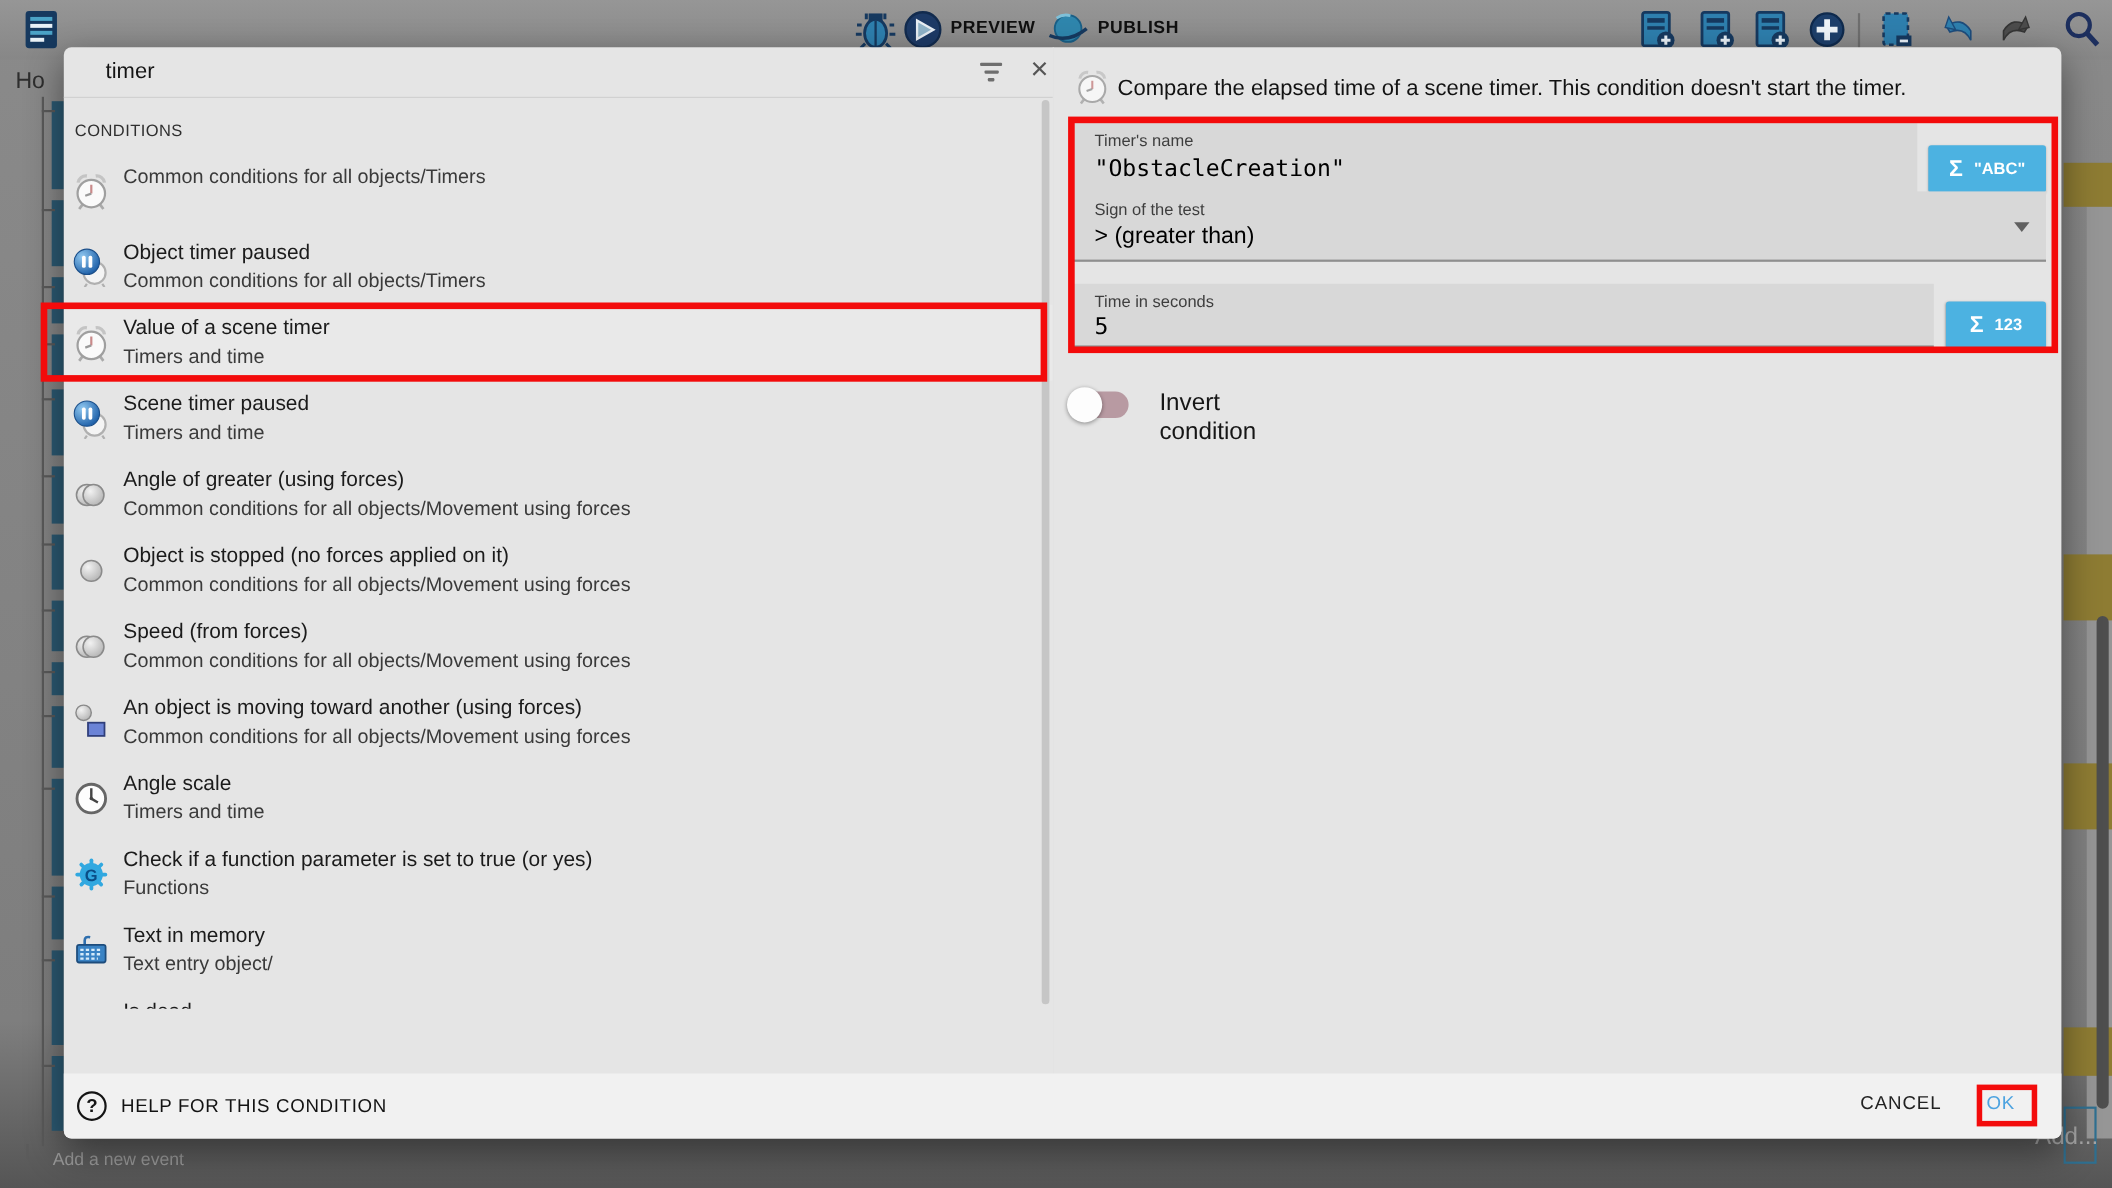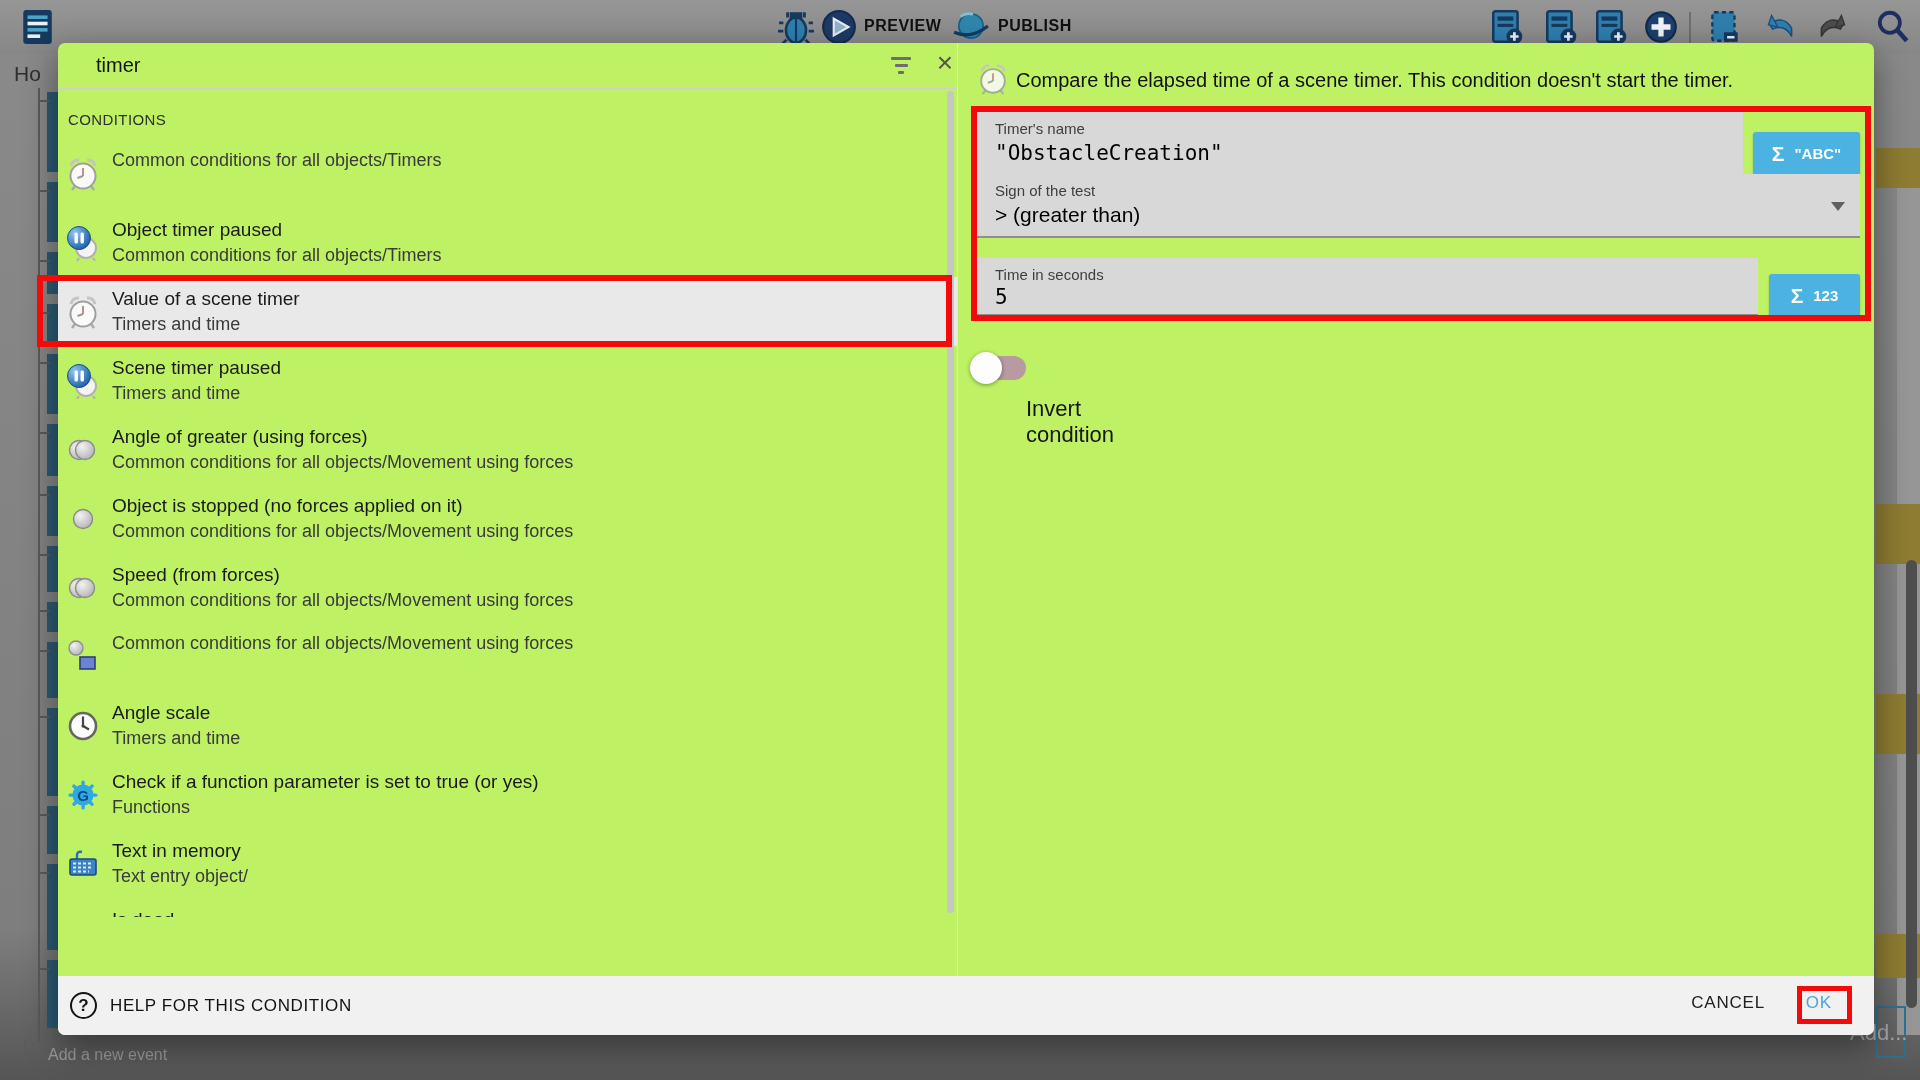--- a/index.html
+++ b/index.html
@@ -22,21 +22,21 @@
   .bg-scrollbar { position:absolute; left:1906px; top:560px; width:11px; height:448px;
                   background:#4e4e4e; border-radius:6px; }
   .addbox { position:absolute; left:1876px; top:1006px; width:30px; height:52px; border:2px solid #2f7091; }
   .add-event { position:absolute; left:48px; top:1046px; font-size:16px; color:#9b9b9b; }
   .add-corner { position:absolute; left:24px; top:1040px; width:14px; height:14px;
                 border-left:2px solid #5c5c5c; border-bottom:2px solid #5c5c5c; }
   .add-ellipsis { position:absolute; left:1850px; top:1020px; font-size:22px; color:#a6a6a6; }
 
   
   .dialog { position:absolute; left:58px; top:43px; width:1816px; height:992px;
-            background:#bef264; border-radius:7px; box-shadow:0 12px 34px rgba(0,0,0,.45); z-index:10; }
+            background:#e5e5e5; border-radius:7px; box-shadow:0 12px 34px rgba(0,0,0,.45); z-index:10; }
   .panels { position:absolute; left:0; top:0; width:100%; height:933px; display:flex; }
   .left-panel { width:900px; height:100%; border-right:1px solid #e3e3e3; position:relative; }
   .search-bar { height:46px; border-bottom:1px solid #cfcfcf; position:relative; }
   .search-input { position:absolute; left:38px; top:0; width:740px; height:44px; border:0; outline:0;
                   font-size:20px; color:#141414; font-family:"Liberation Sans",sans-serif; background:transparent; }
   .filter-icon { position:absolute; left:832px; top:14px; width:22px; cursor:pointer; }
   .filter-icon i { display:block; background:#6e6e6e; height:3px; margin:0 auto 4px; border-radius:1px; }
   .close-icon { position:absolute; left:872px; top:4px; font-size:28px; color:#555; width:30px; text-align:center; }
   .list { position:absolute; left:0; top:46px; width:100%; height:828px; overflow:hidden; }
   .list-header { padding:22px 0 0 10px; font-size:15px; letter-spacing:.4px; color:#2f2f2f; height:50px; }
@@ -66,21 +66,21 @@
               display:flex; align-items:center; justify-content:center; box-shadow:0 1px 2px rgba(0,0,0,.25); }
   .expr-btn .sigma { font-size:21px; font-weight:700; margin-right:10px; }
   .expr-btn .elabel { font-size:15px; font-weight:700; }
   .btn-abc { left:795px; top:89px; width:107px; height:43px; }
   .btn-123 { left:811px; top:231px; width:91px; height:43px; }
   .invert-row { position:absolute; left:0; top:305px; height:40px; }
   .switch { position:absolute; left:16px; top:0; width:60px; height:40px; cursor:pointer; }
   .switch-track { position:absolute; left:0; top:8px; width:52px; height:24px; border-radius:12px; background:#b89aa2; }
   .switch-knob { position:absolute; left:-4px; top:4px; width:32px; height:32px; border-radius:50%;
                  background:#fdfdfd; box-shadow:0 1px 4px rgba(0,0,0,.4); }
-  .invert-label { position:absolute; left:68px; top:5px; font-size:22px; color:#161616;margin-top:43px; }
+  .invert-label { position:absolute; left:96px; top:5px; font-size:22px; color:#161616; }
 
   .dlg-footer { position:absolute; left:0; bottom:0; width:100%; height:59px; background:#f1f1f1;
                 border-radius:0 0 7px 7px; }
   .help-row { position:absolute; left:12px; top:0; height:59px; display:flex; align-items:center; cursor:pointer; }
   .q-icon { width:27px; height:27px; border:2.5px solid #141414; border-radius:50%; text-align:center;
             font-size:17px; font-weight:700; color:#141414; line-height:23px; margin-right:13px; }
   .help-label { font-size:17px; letter-spacing:.6px; color:#121212; font-weight:500; }
   .cancel-btn { position:absolute; right:109px; top:17px; font-size:17px; letter-spacing:.8px;
                 color:#212121; font-weight:500; cursor:pointer; }
   .ok-btn { position:absolute; right:42px; top:17px; font-size:17px; letter-spacing:.8px;
@@ -414,20 +414,21 @@
     <div class="item-title">Speed (from forces)</div>
     <div class="item-sub">Common conditions for all objects/Movement using forces</div>
   </div>
 
   <div class="item">
     <span class="item-icon">
       <svg class="icn">
                   <use href="#s-coinsquare"></use>
                 </svg>
               </span>
+    <div class="item-title">An object is moving toward another (using forces)</div>
     <div class="item-sub">Common conditions for all objects/Movement using forces</div>
   </div>
 
   <div class="item">
     <span class="item-icon">
       <svg class="icn">
                   <use href="#s-clock"></use>
                 </svg>
               </span>
     <div class="item-title">Angle scale</div>

